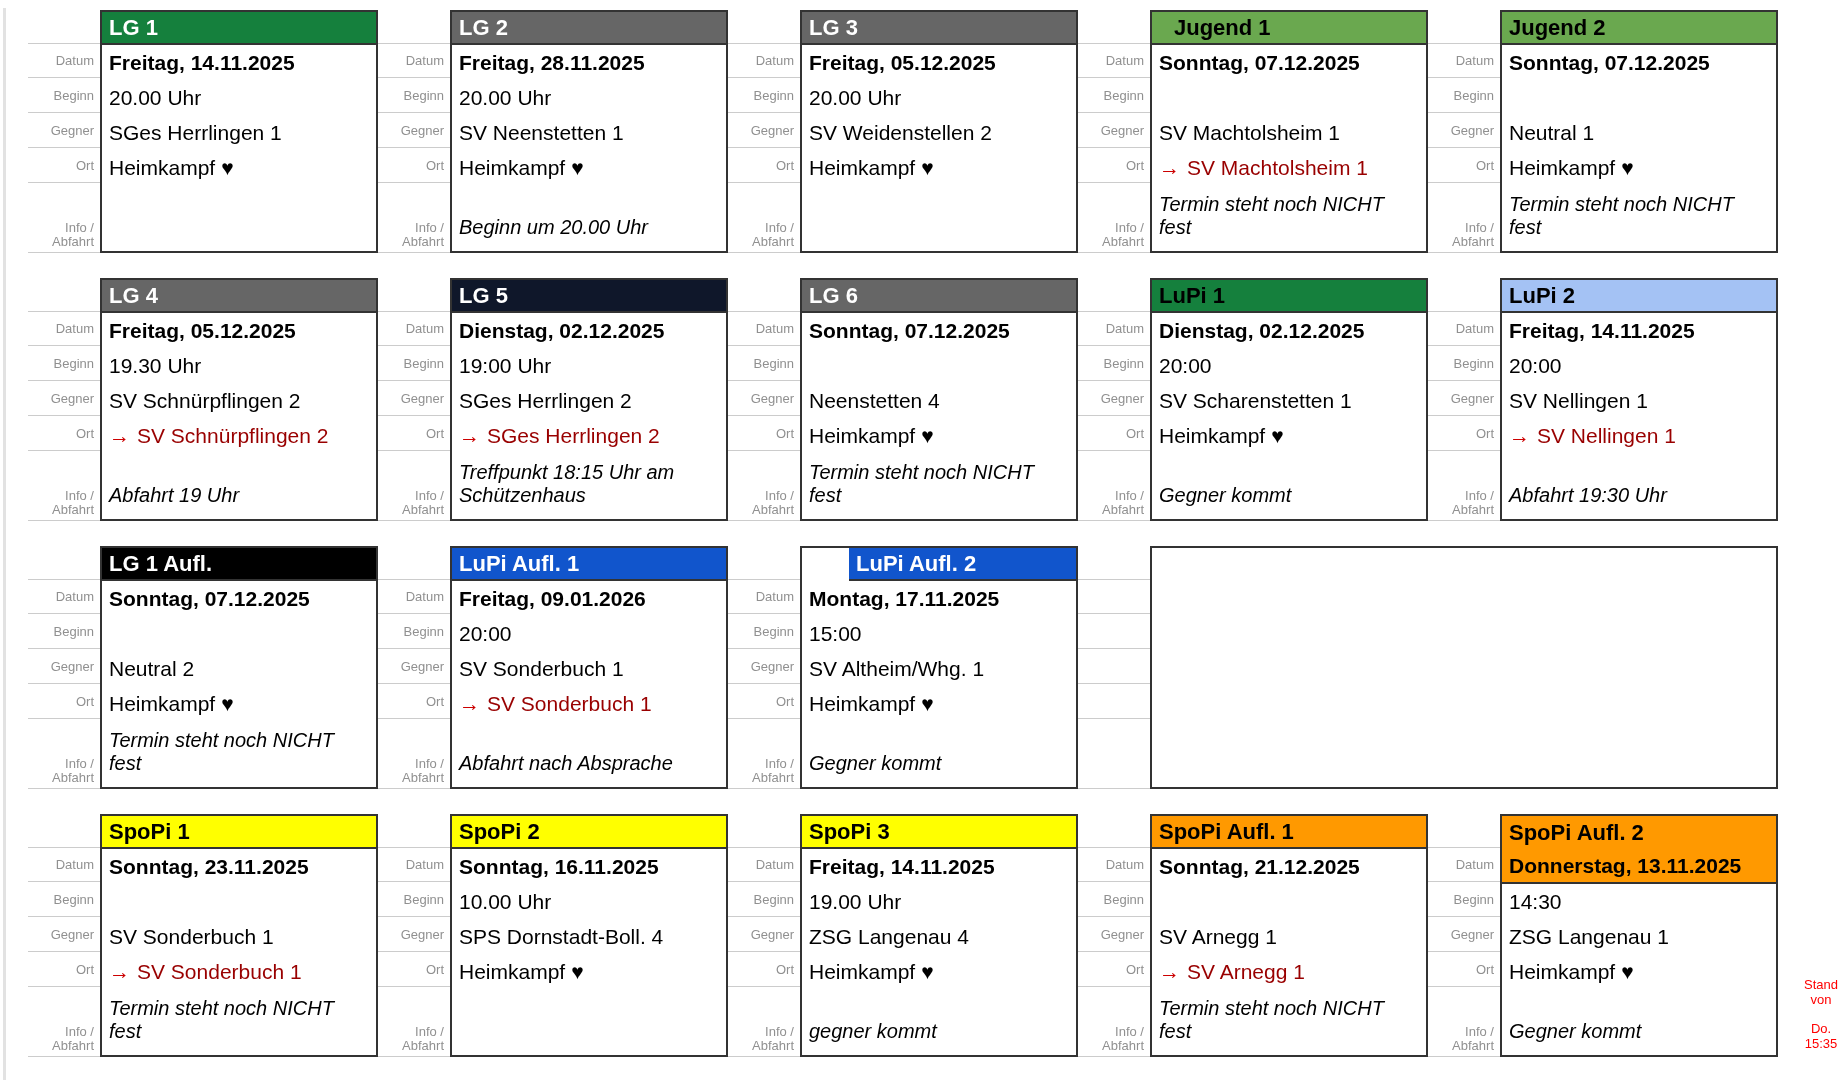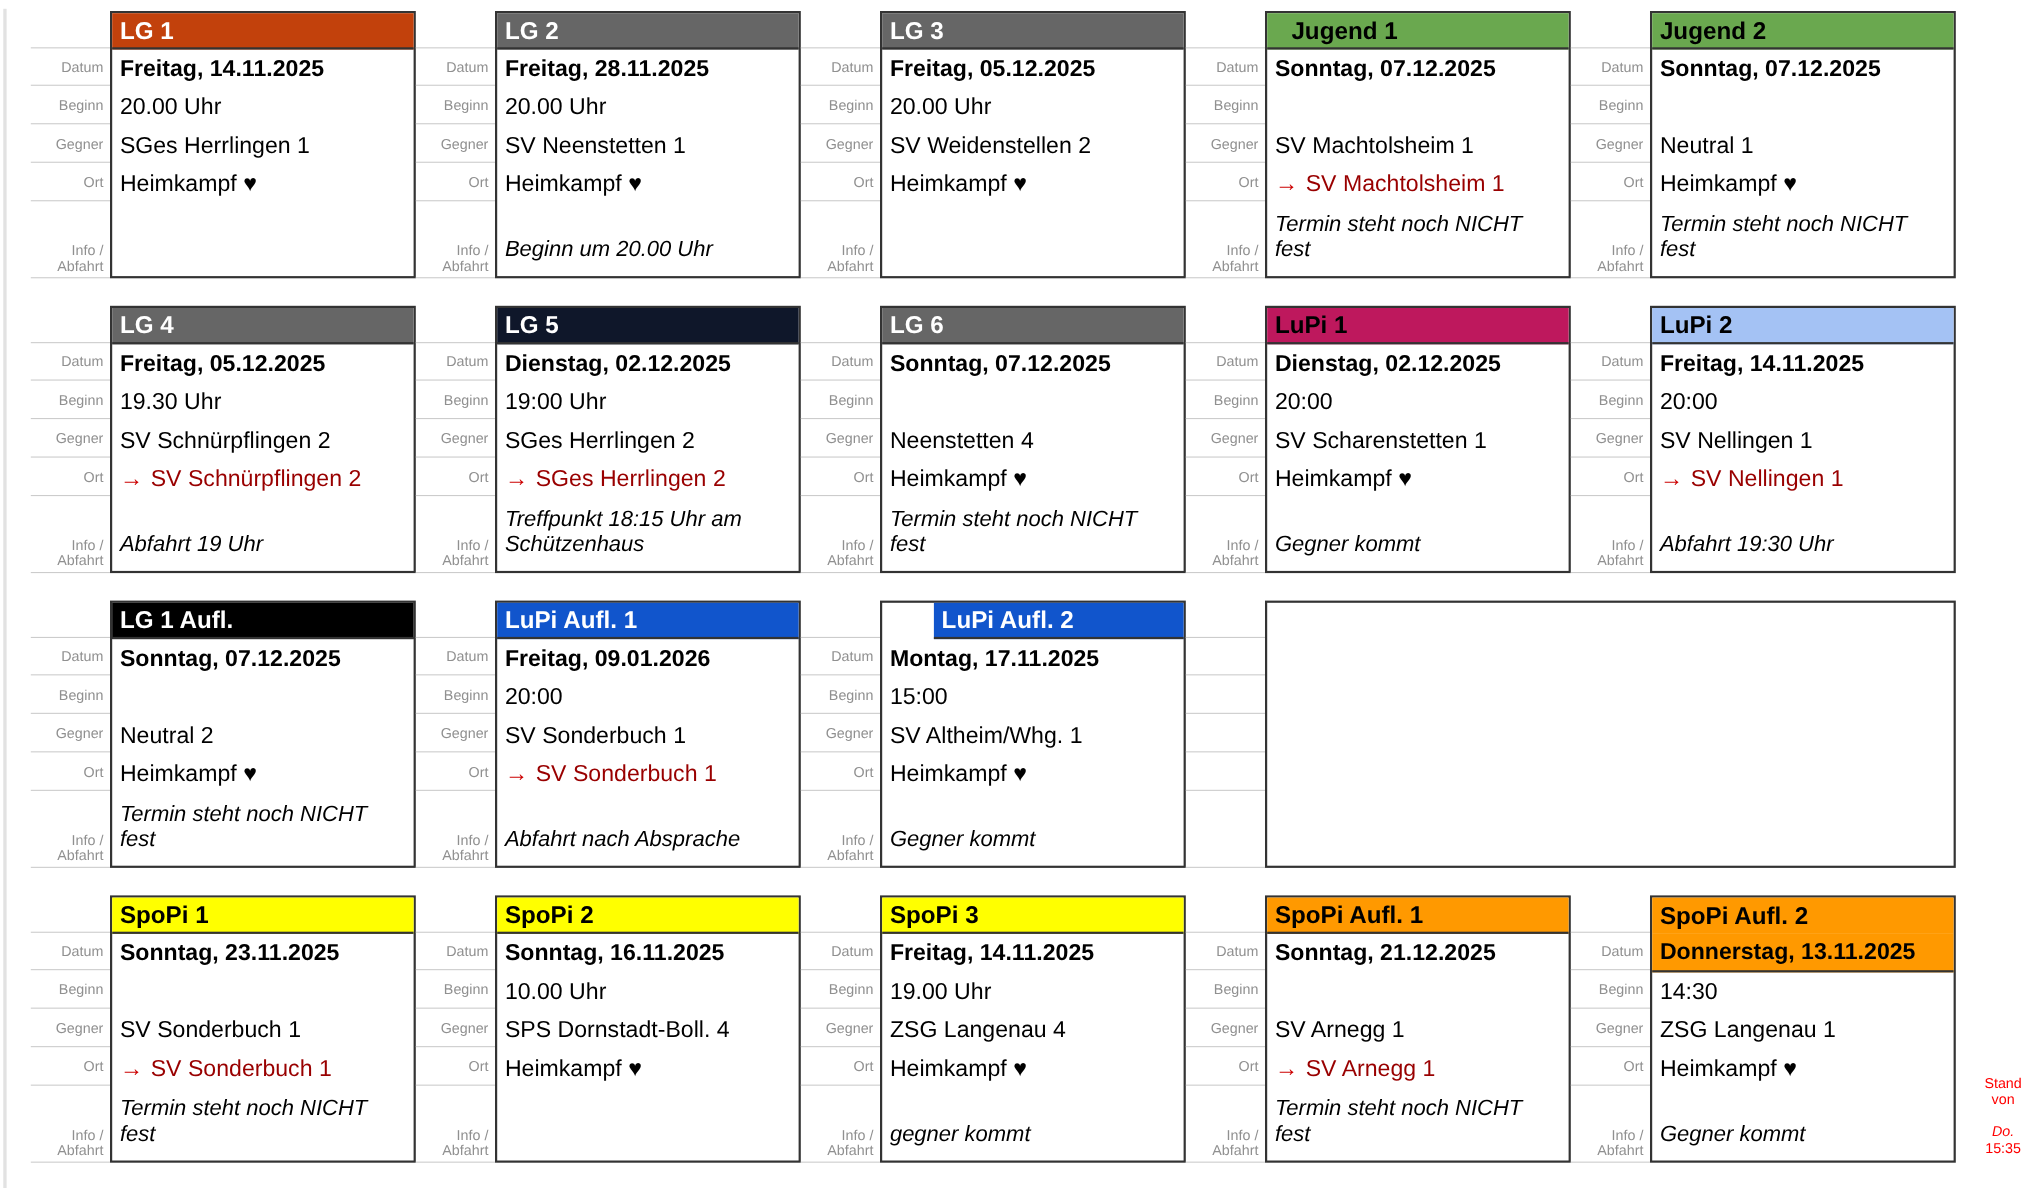--- a/index.html
+++ b/index.html
@@ -39,41 +39,41 @@
     line-height:23px;white-space:normal;}
   .arrow{font-weight:bold;margin-right:7px;display:none;}
   .heart{margin-left:6px;display:none;}
   .ort.away .arrow{display:inline;}
   .ort.home .heart{display:inline;}
   
   .card.wide{width:628px;}
   
   #stand-note{position:absolute;right:1px;top:977px;width:42px;text-align:center;
     font-size:13px;line-height:15px;}
-  #stand-note .gap{margin-top:14px;font-style:italic;}
+  #stand-note .gap{margin-top:14px;}
 </style>
 </head>
 <body>
 
 <div class="page-edge"></div>
 
 <div id="board">
     <div class="cell" style="grid-area: 1 / 1;">
     <div class="gutter">
       <div class="grow">Datum</div>
       <div class="grow">Beginn</div>
       <div class="grow">Gegner</div>
       <div class="grow">Ort</div>
       <div class="grow ginfo">
         <span>Info /</span>
         <span>Abfahrt</span>
       </div>
     </div>
     <div class="card">
-      <div class="card-header" style="background: #c2410c; color: rgb(255, 255, 255);">
+      <div class="card-header" style="background: #15803d; color: rgb(255, 255, 255);">
         <span>LG 1</span>
       </div>
       <div class="cbody">
         <div class="frow datum">Freitag, 14.11.2025</div>
         <div class="frow">20.00 Uhr</div>
         <div class="frow">SGes Herrlingen 1</div>
         <div class="frow ort home">
 
           <span>Heimkampf</span>
           <span class="heart">♥</span>
@@ -283,21 +283,21 @@
       <div class="grow">Datum</div>
       <div class="grow">Beginn</div>
       <div class="grow">Gegner</div>
       <div class="grow">Ort</div>
       <div class="grow ginfo">
         <span>Info /</span>
         <span>Abfahrt</span>
       </div>
     </div>
     <div class="card">
-      <div class="card-header" style="background: #be185d; color: rgb(0, 0, 0);">
+      <div class="card-header" style="background: #15803d; color: rgb(0, 0, 0);">
         <span>LuPi 1</span>
       </div>
       <div class="cbody">
         <div class="frow datum">Dienstag, 02.12.2025</div>
         <div class="frow">20:00</div>
         <div class="frow">SV Scharenstetten 1</div>
         <div class="frow ort home">
 
           <span>Heimkampf</span>
           <span class="heart">♥</span>

